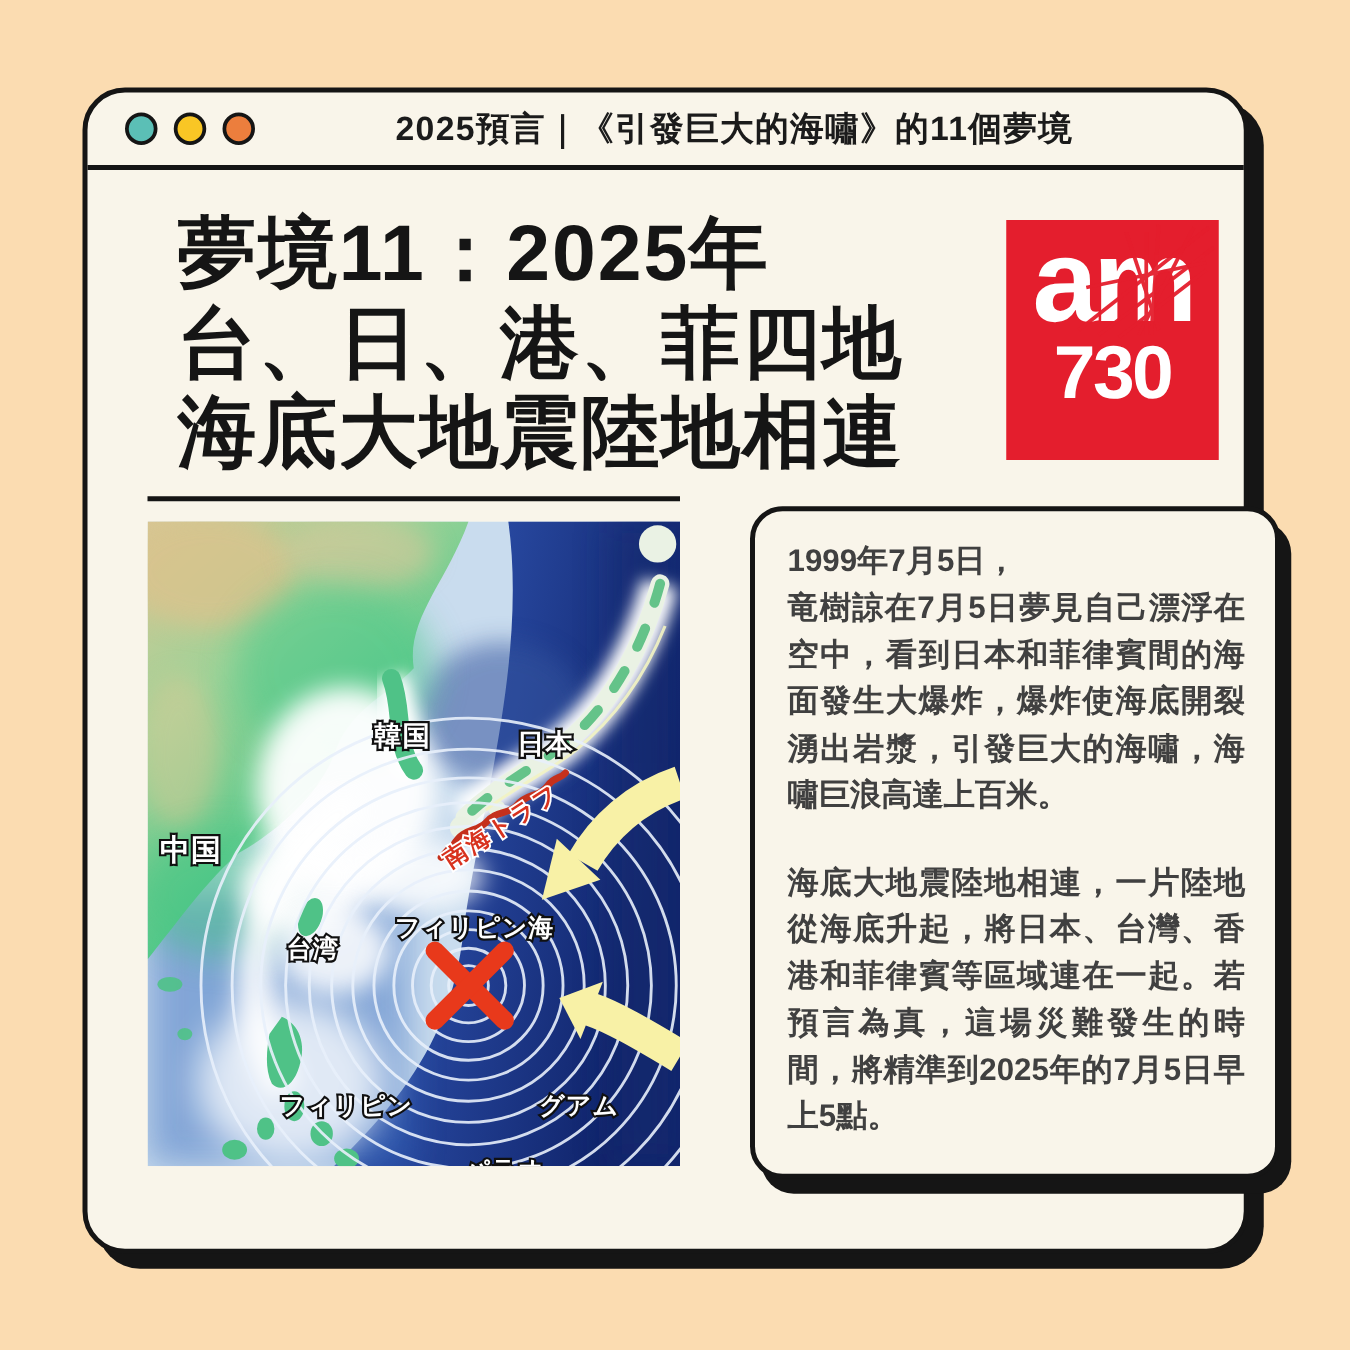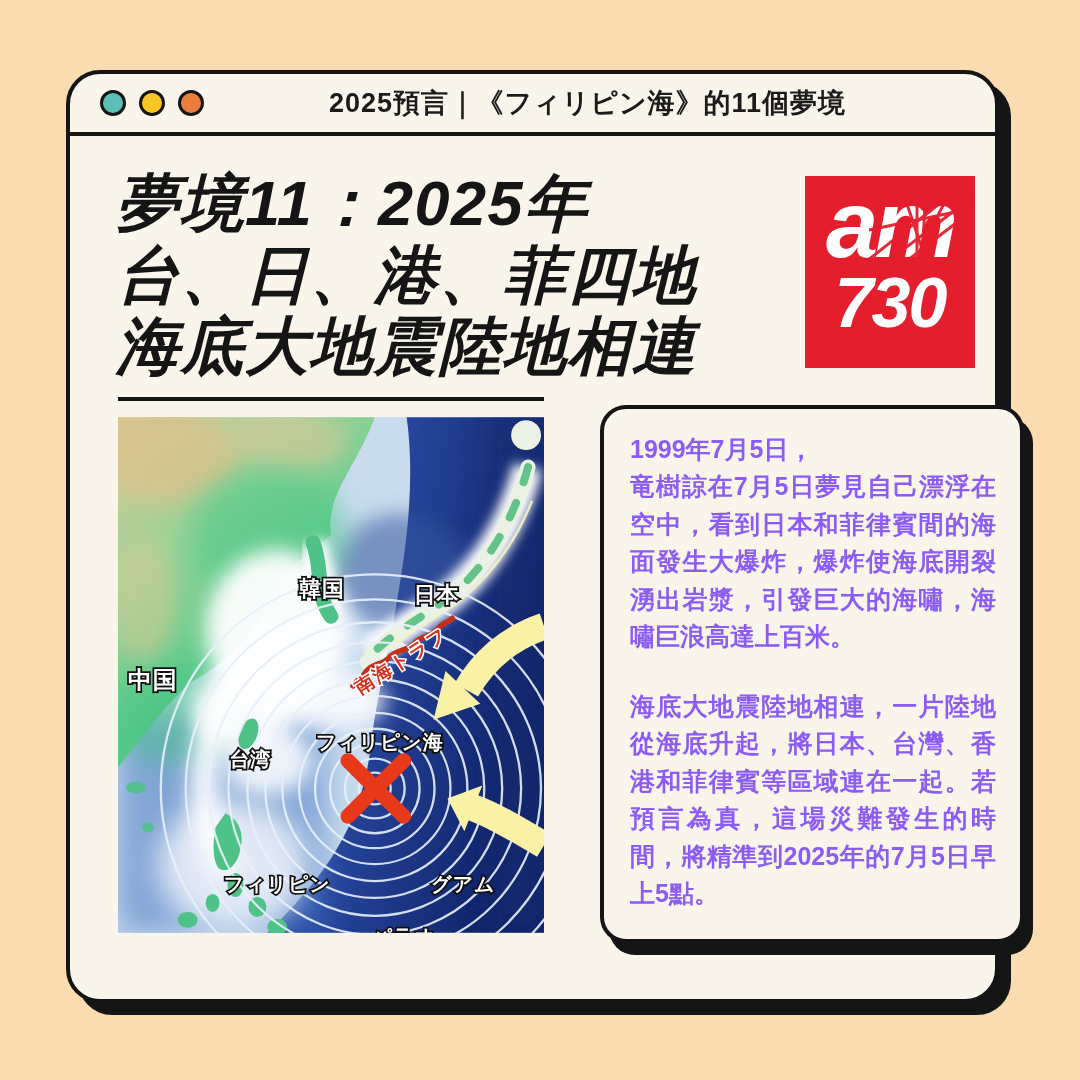--- a/index.html
+++ b/index.html
@@ -22,49 +22,49 @@
   .dots{display:flex;gap:13px;flex:none;}
   .dot{width:26px;height:26px;border-radius:50%;border:3px solid #151515;box-sizing:border-box;}
   .dot-teal{background:#5BBFB6;}
   .dot-yellow{background:#F9C625;}
   .dot-orange{background:#EC7E3D;}
   .titlebar-title{
     flex:1;text-align:center;font-size:27px;font-weight:600;
     letter-spacing:1px;color:#1b1b1b;white-space:nowrap;
   }
   
-  .header{display:flex;align-items:flex-start;padding:32px 20px 0 46px;font-style:italic;}
+  .header{display:flex;align-items:flex-start;padding:32px 20px 0 72px;}
   .headline{
     flex:1;font-size:63px;font-weight:900;line-height:1.135;
     letter-spacing:1.5px;white-space:pre-line;margin:0;
   }
   .logo{
     flex:none;width:170px;height:192px;background:#E41E2D;
     margin-top:8px;position:relative;overflow:hidden;
   }
   .logo-line{
     position:absolute;left:0;width:100%;text-align:center;
     color:#FFFFFF;font-weight:900;letter-spacing:-4px;line-height:1;
   }
   .logo-top{top:2px;font-size:94px;}
-  .logo-bottom{top:92px;font-size:70px;letter-spacing:-2px;text-align:center;}
+  .logo-bottom{top:92px;font-size:60px;letter-spacing:-2px;text-align:center;}
   .logo-scribble{position:absolute;left:0;top:0;}
   
   .divider{margin:14px 0 0 48px;width:426px;height:4px;background:#151515;}
   
   .content{display:flex;align-items:flex-start;gap:56px;padding:16px 20px 0 48px;}
   .map-wrap{flex:none;width:426px;height:516px;overflow:hidden;}
   .textbox{
     flex:none;width:366px;box-sizing:content-box;margin-top:-12px;
     background:#F9F5EA;border:4px solid #151515;border-radius:26px;
     box-shadow:9px 12px 0 #151515;padding:22px 24px 26px 26px;
   }
   .textbox p{
     margin:0 0 32px;font-size:25px;font-weight:700;line-height:1.5;
-    color:#8b5cf6;white-space:pre-line;text-align:justify;
+    color:#404040;white-space:pre-line;text-align:justify;
   }
   .textbox p:last-child{margin-bottom:0;}
   
   .map-label{
     font-family:"Liberation Sans","DejaVu Sans",sans-serif;
     font-weight:bold;fill:#FFFFFF;stroke:#101010;stroke-width:3.5px;
     paint-order:stroke;letter-spacing:1px;
   }
   .map-label-red{
     font-family:"Liberation Sans","DejaVu Sans",sans-serif;
@@ -76,21 +76,21 @@
 <body>
 
 <div class="window">
 
   <div class="titlebar">
     <div class="dots">
       <div class="dot dot-teal"></div>
       <div class="dot dot-yellow"></div>
       <div class="dot dot-orange"></div>
     </div>
-    <div class="titlebar-title">2025預言｜《フィリピン海》的11個夢境</div>
+    <div class="titlebar-title">2025預言｜《引發巨大的海嘯》的11個夢境</div>
   </div>
 
   <div class="header">
     <h1 class="headline">夢境11：2025年
 台、日、港、菲四地
 海底大地震陸地相連</h1>
     <div class="logo">
       <div class="logo-line logo-top">am</div>
       <div class="logo-line logo-bottom">730</div>
       <svg class="logo-scribble" width="170" height="192" viewBox="0 0 170 192">

